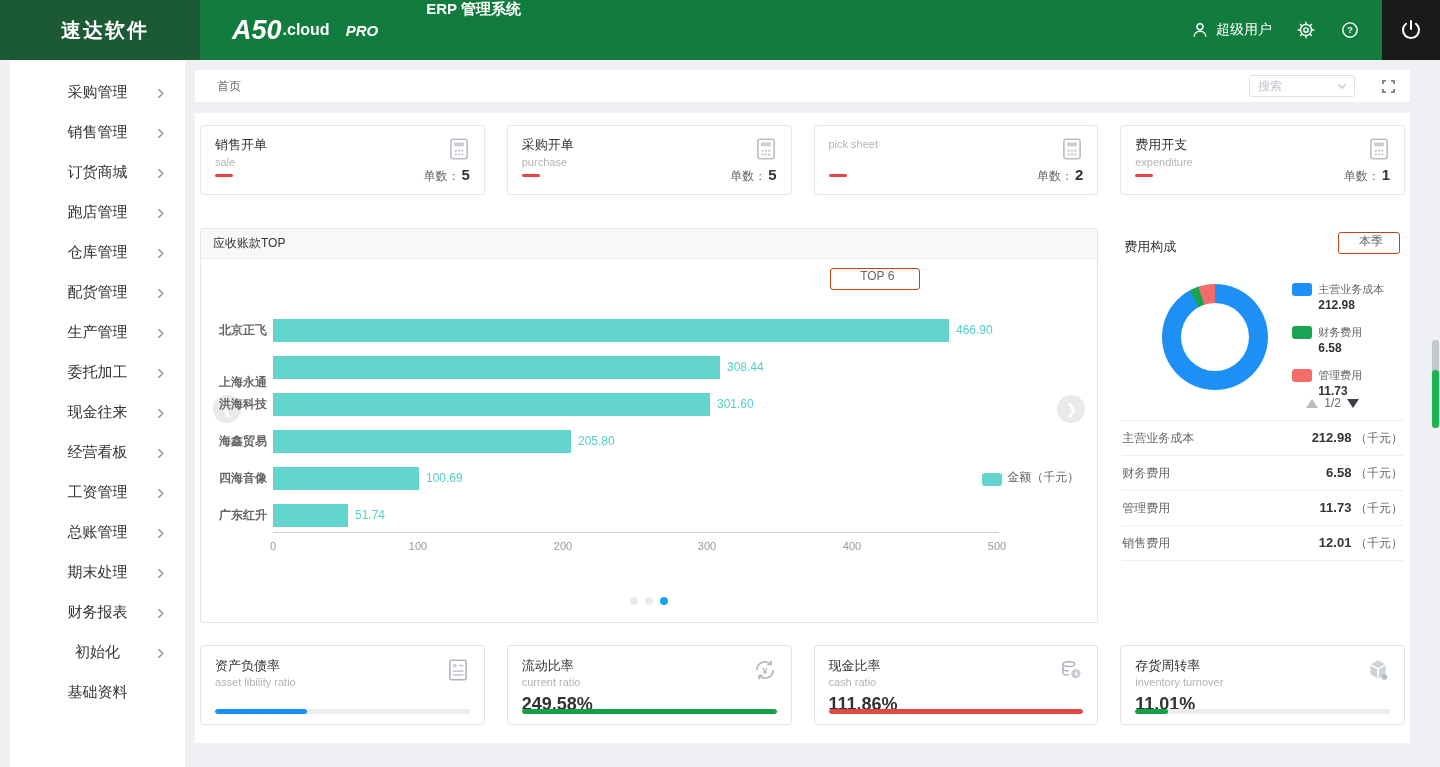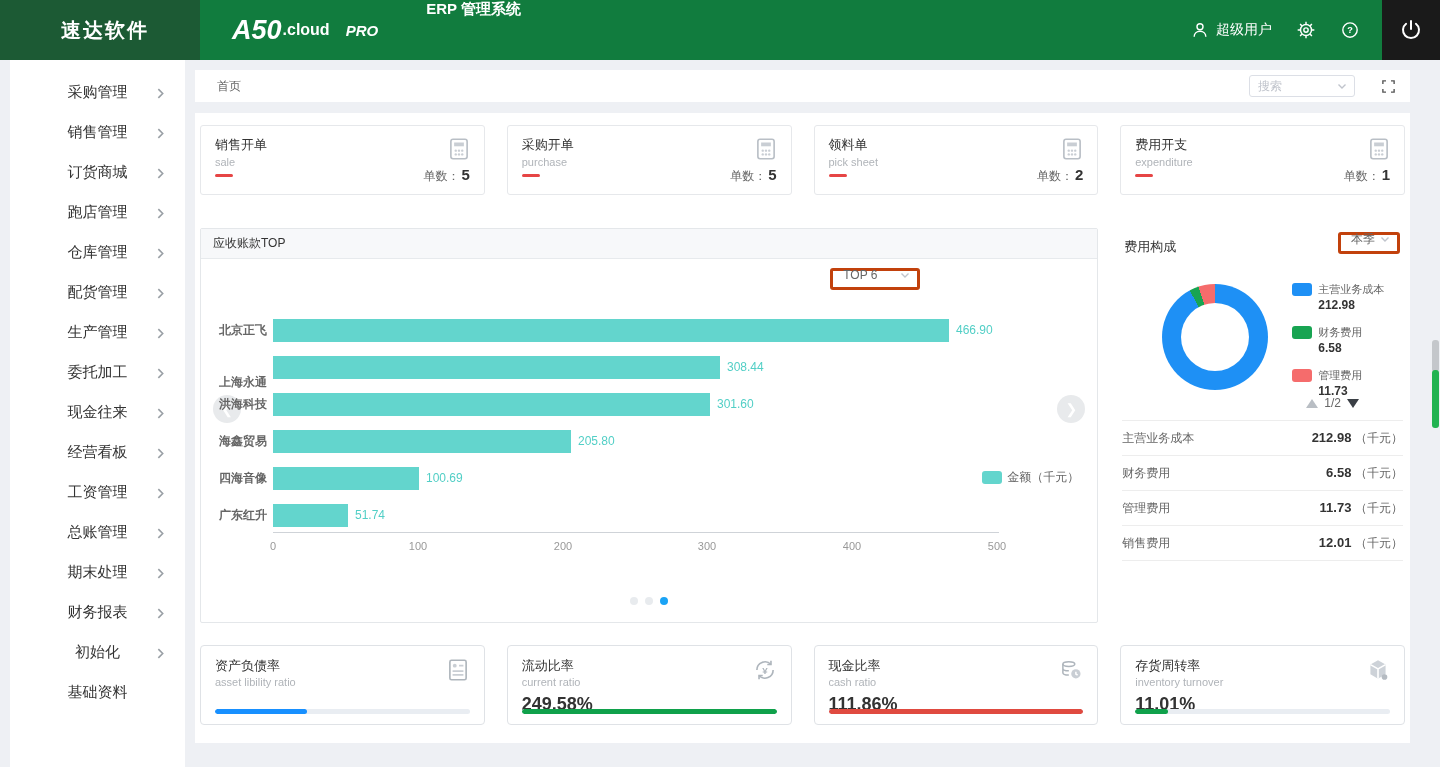--- a/index.html
+++ b/index.html
@@ -47,28 +47,28 @@
   .stat-bottom { position:absolute; left:14px; right:14px; bottom:9px; display:flex; align-items:center; justify-content:space-between; }
   .red-dash { width:18px; height:3px; background:#e64545; border-radius:2px; }
   .stat-count { font-size:12px; color:#666; }
   .stat-count b { font-size:15px; color:#333; margin-left:2px; }
 
   
   .mid-row { margin-top:33px; height:395px; }
   .chart-panel { grid-column:1/4; border:1px solid #e4e7ea; border-radius:2px; background:#fff; display:flex; flex-direction:column; }
   .chart-header { height:30px; background:#f7f8fa; border-bottom:1px solid #e7eaed; display:flex; align-items:center; padding:0 12px; font-size:12px; color:#333; }
   .chart-body { position:relative; flex:1; }
-  .mini-select { position:absolute; height:22px; border:3px solid #c2410c; border-radius:3px; background:#fff; display:flex; align-items:center; padding:0 6px 8px 10px; font-size:12px; color:#666; cursor:pointer; }
+  .mini-select { position:absolute; height:22px; border:1px solid #c2410c; border-radius:3px; background:#fff; display:flex; align-items:center; padding:0 6px 8px 10px; font-size:12px; color:#666; cursor:pointer;flex-direction:column; }
   .top-select { right:177px; top:9px; width:90px; }
   .bar-label { position:absolute; width:62px; text-align:right; font-size:12px; color:#666; line-height:23px; left:4px;font-weight:bold; }
   .bar { position:absolute; height:23px; background:#63d5cd; cursor:pointer; }
   .bar-value { position:absolute; font-size:12px; color:#52cfc6; line-height:15px; }
   .x-axis { position:absolute; left:72px; width:726px; height:0; border-top:1px solid #cfd3d8; }
   .x-tick { position:absolute; font-size:11px; color:#999; transform:translateX(-50%); }
-  .bar-legend { position:absolute; right:18px; display:flex; align-items:center; gap:5px; font-size:12px; color:#666; cursor:pointer; }
+  .bar-legend { position:absolute; right:18px; display:flex; align-items:flex-end; gap:5px; font-size:12px; color:#666; cursor:pointer; }
   .bar-legend .chip { width:20px; height:13px; border-radius:3px; background:#63d5cd; }
   .nav-arrow { position:absolute; width:28px; height:28px; border-radius:50%; background:#e7e9eb; color:#fff; display:flex; align-items:center; justify-content:center; font-size:14px; cursor:pointer; opacity:.95; }
   .dots { position:absolute; left:0; right:0; display:flex; justify-content:center; gap:7px; }
   .dot { width:8px; height:8px; border-radius:50%; background:#e8ebee; cursor:pointer; }
   .dot.active { background:#1aa3f5; }
 
   
   .expense-panel { grid-column:4/5; position:relative; background:#fff; }
   .exp-title { position:absolute; left:4px; top:10px; font-size:13px; color:#333; }
   .period-select { right:5px; top:4px; width:62px; justify-content:space-between; }
@@ -306,21 +306,20 @@
                   <circle cx="12" cy="17" r="1.1"></circle>
                   <circle cx="15" cy="17" r="1.1"></circle>
                 </g>
               </svg></span>
        <div class="stat-bottom">
          <span class="red-dash"></span>
          <span class="stat-count">单数：<b>5</b></span>
        </div>
      </div>
           <div class="stat-card">
-       <div class="stat-title">领料单</div>
        <div class="stat-sub">pick sheet</div>
        <span class="calc-icon"><svg width="26" height="26" viewBox="0 0 24 24" fill="none" stroke="#b9bfc6" stroke-width="1.5">
                 <rect x="4.5" y="3" width="15" height="18" rx="2"></rect>
                 <rect x="7.5" y="6" width="9" height="3.5" fill="#c9ced4" stroke="none"></rect>
                 <g fill="#c9ced4" stroke="none">
                   <circle cx="9" cy="13.5" r="1.1"></circle>
                   <circle cx="12" cy="13.5" r="1.1"></circle>
                   <circle cx="15" cy="13.5" r="1.1"></circle>
                   <circle cx="9" cy="17" r="1.1"></circle>
                   <circle cx="12" cy="17" r="1.1"></circle>

